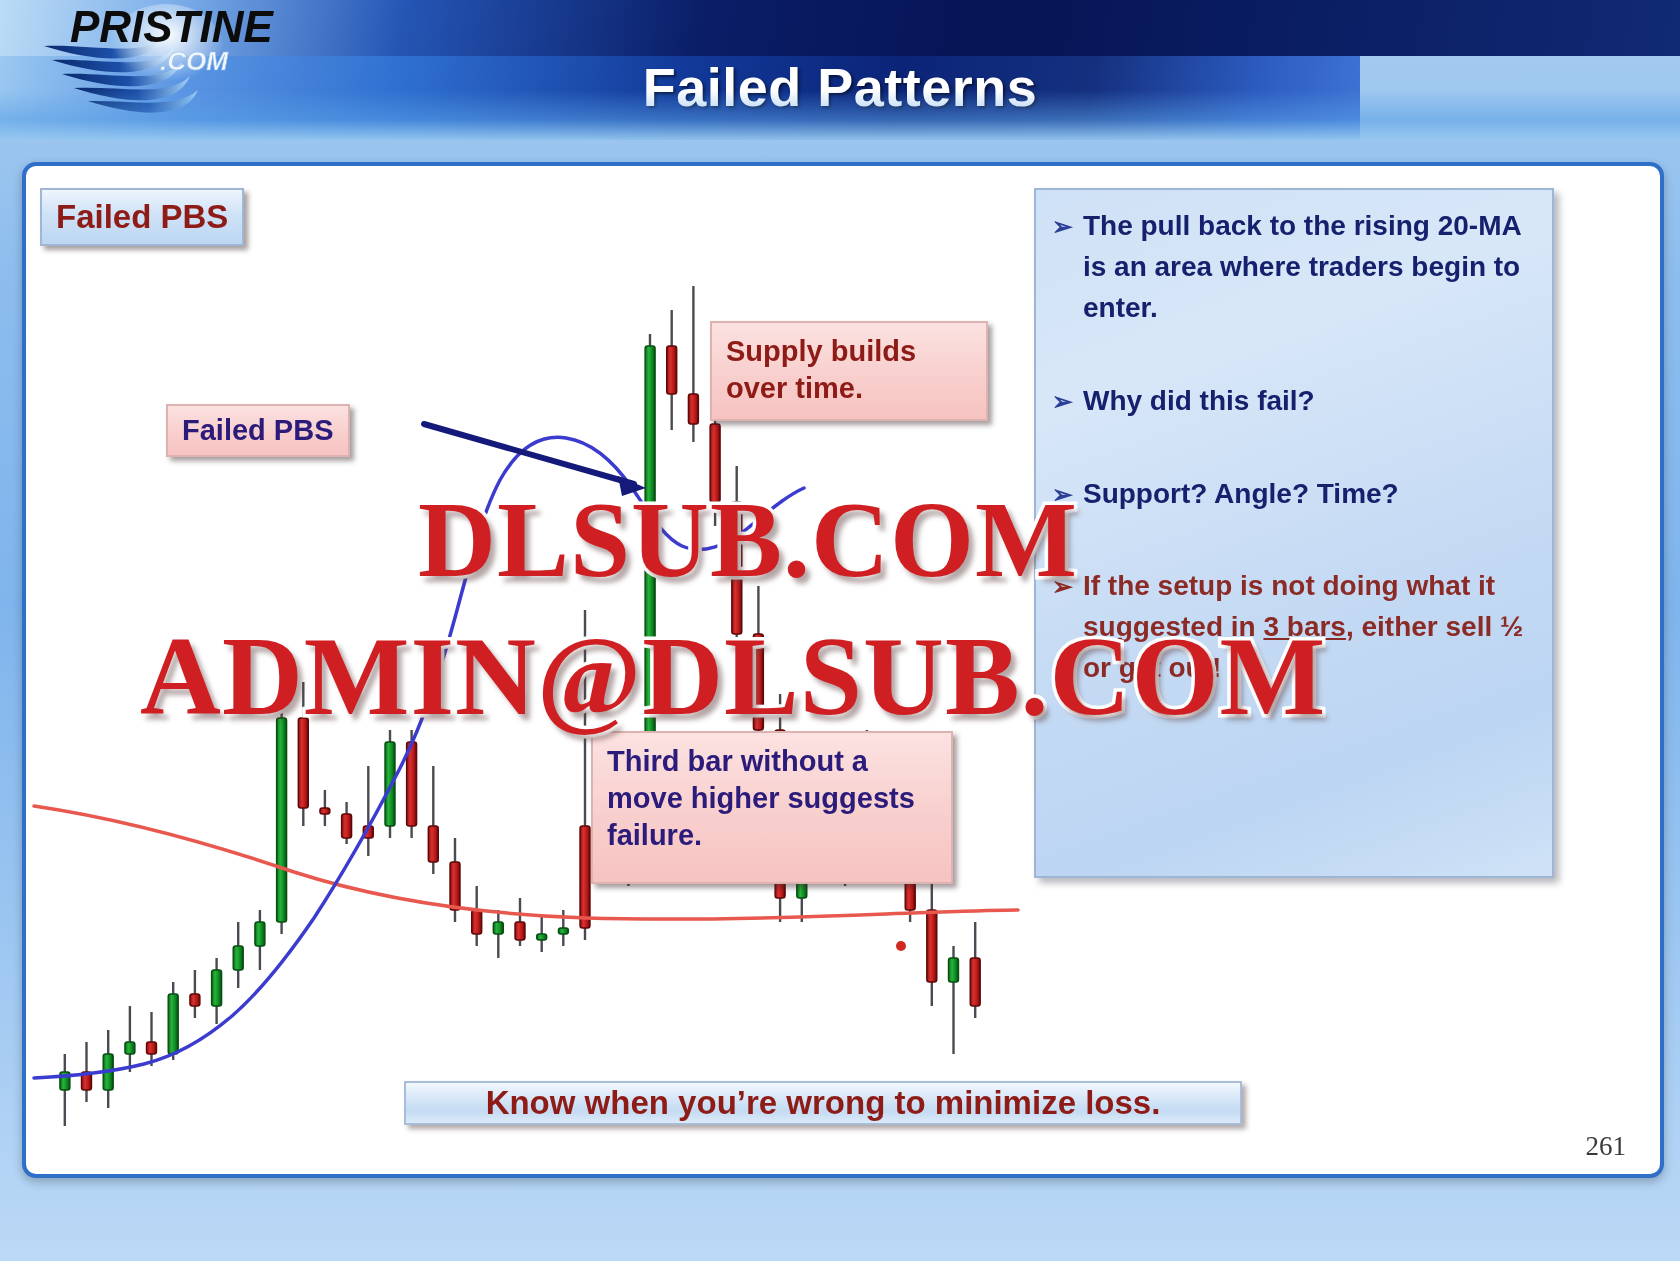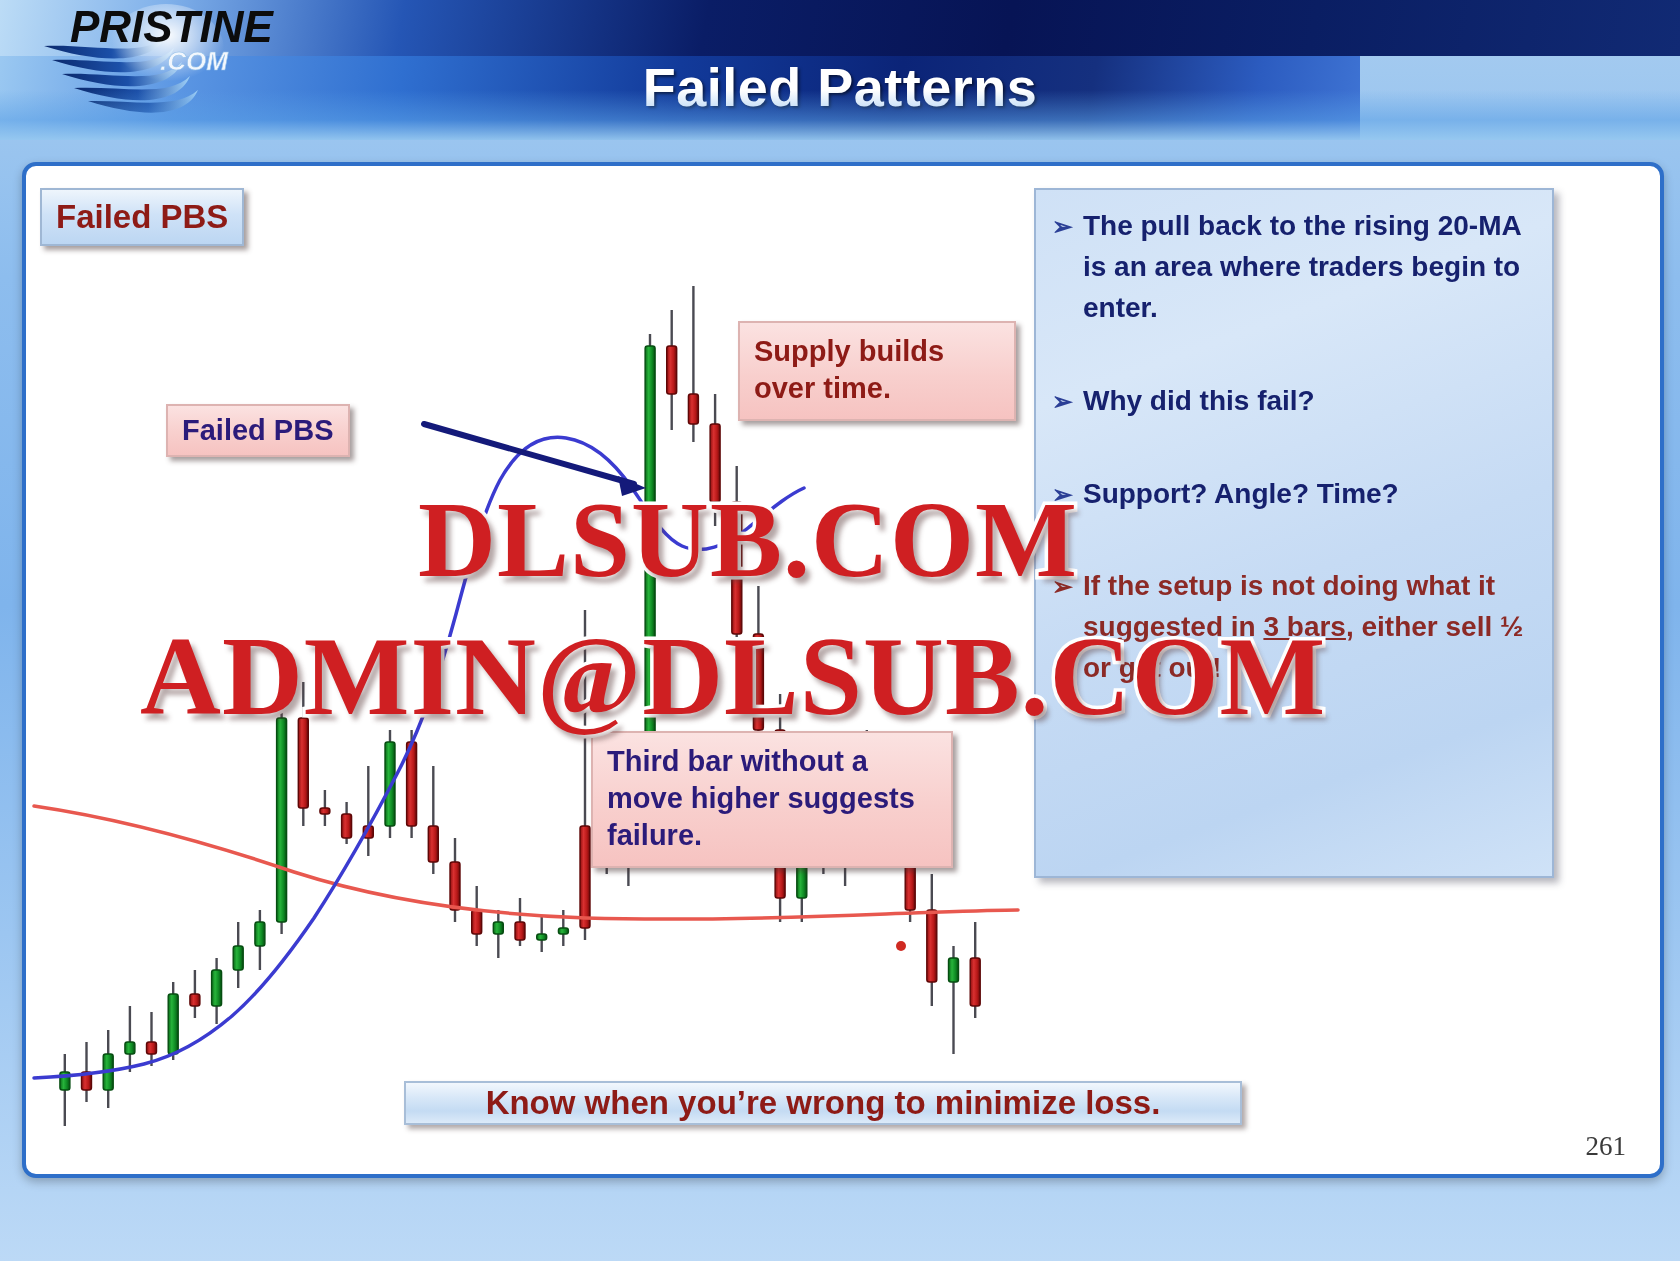--- a/index.html
+++ b/index.html
@@ -62,27 +62,27 @@
   .callout.blue{
     background:linear-gradient(180deg,#eef5fc 0%, #cfe2f7 45%, #bcd6f2 100%);
     border-color:#9fb7d4;color:#8e1b16;
   }
   .callout.pink{
     background:linear-gradient(180deg,#fbe2e1 0%, #f8cfcd 55%, #f6c3c1 100%);
     border-color:#ddb3b1;color:#2b1b7a;
   }
   .callout.pinkred{
     background:linear-gradient(180deg,#fbe2e1 0%, #f8cfcd 55%, #f6c3c1 100%);
-    border-color:#ddb3b1;color:#8e1b16;margin-left:28px;
+    border-color:#ddb3b1;color:#8e1b16;
   }
 
   #cl-failed-pbs-title{left:14px;top:22px;font-size:33px;}
   #cl-failed-pbs-label{left:140px;top:238px;font-size:29px;}
   #cl-supply{left:684px;top:155px;width:278px;font-size:29px;padding-top:10px;padding-bottom:12px;}
-  #cl-third-bar{left:565px;top:565px;width:362px;font-size:29px;padding-top:10px;padding-bottom:12px;}
+  #cl-third-bar{left:565px;top:565px;width:362px;font-size:29px;padding-top:10px;padding-bottom:28px;}
 
   
   #caption{
     position:absolute;left:378px;top:915px;width:838px;height:44px;
     box-sizing:border-box;
     background:linear-gradient(180deg,#f2f7fd 0%, #d9e8f8 35%, #c4dbf3 70%, #dceaf9 100%);
     border:2px solid #a8bed8;box-shadow:4px 4px 5px rgba(60,40,40,.40);
     display:flex;align-items:center;justify-content:center;
     font-size:33px;font-weight:bold;color:#8e1b16;
   }

